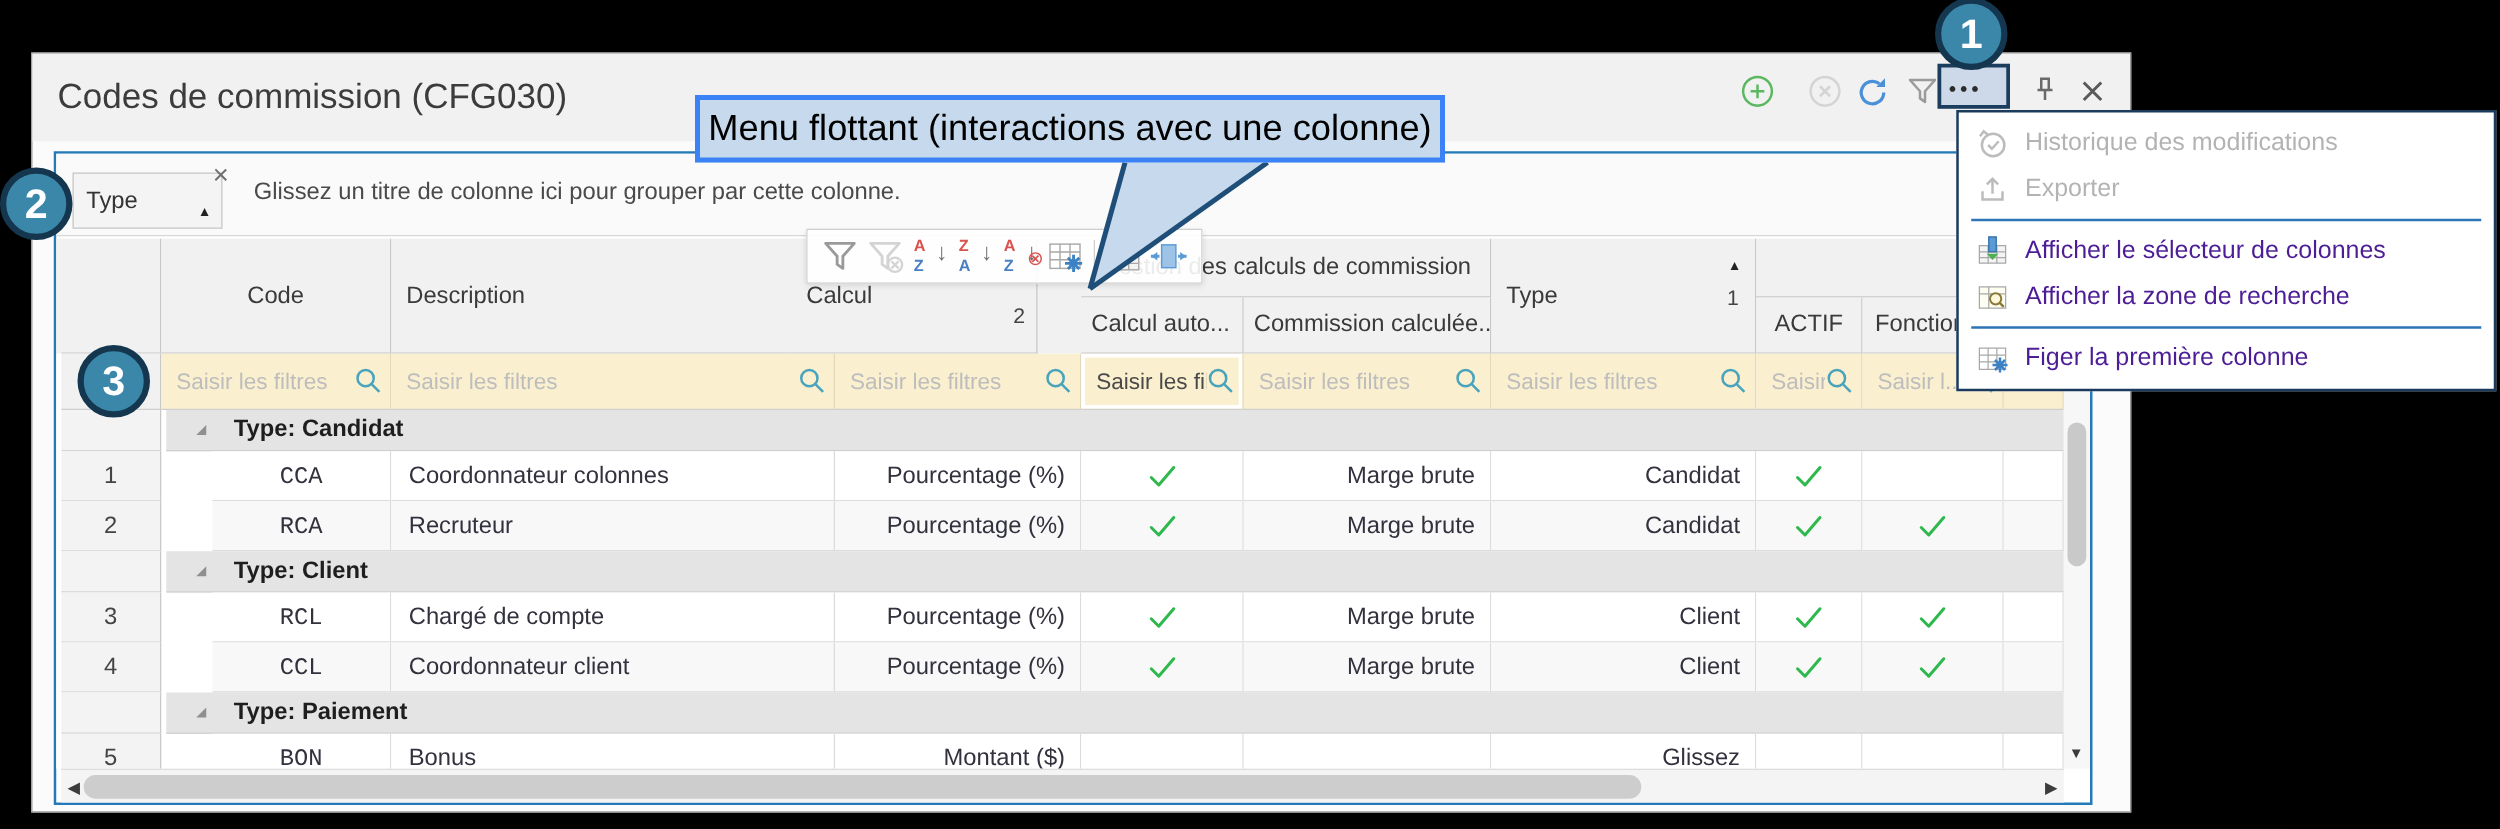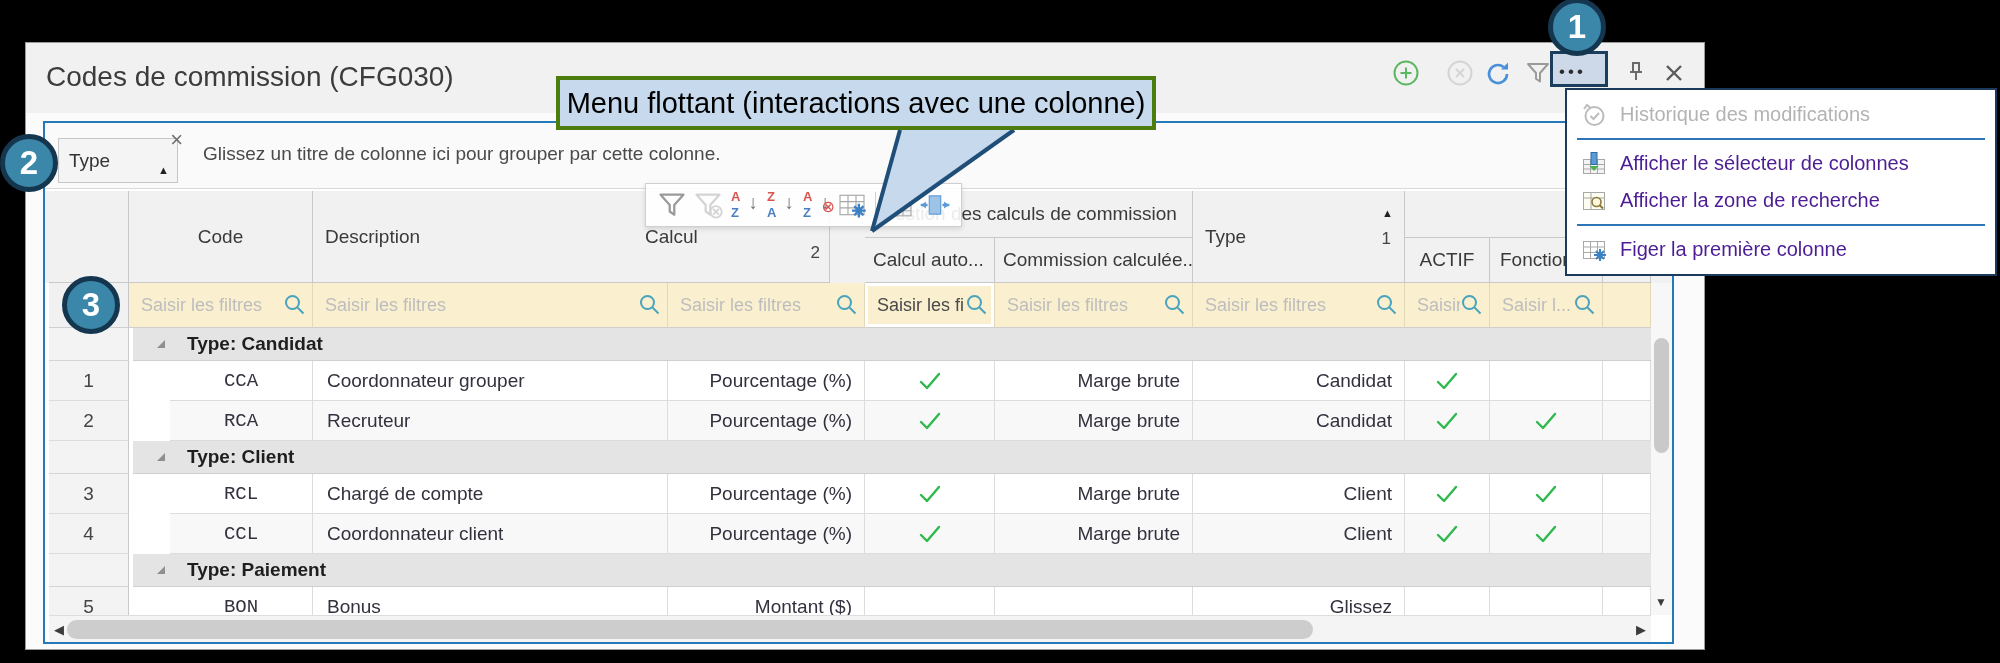--- a/index.html
+++ b/index.html
@@ -63,21 +63,21 @@
   .ftoolbar{position:absolute;left:645px;top:183px;height:44px;background:rgba(255,255,255,0.9);border:1px solid #cfcfcf;box-shadow:0 2px 5px rgba(0,0,0,0.12);display:flex;align-items:center;padding:0 8px;z-index:5;}
   .fticon{width:32px;height:32px;margin:0 2px;position:relative;display:flex;align-items:center;justify-content:center;}
   .ftsep{width:1px;height:26px;background:#d0d0d0;margin:0 5px;}
   .azwrap{position:relative;width:32px;height:30px;}
   .azA{position:absolute;left:3px;top:-1px;font-size:13px;font-weight:bold;}
   .azZ{position:absolute;left:3px;bottom:0px;font-size:13px;font-weight:bold;}
   .azArr{position:absolute;right:2px;top:2px;font-size:19px;color:#707070;}
   .azX{position:absolute;right:-3px;top:7px;font-size:16px;color:#d9534f;}
   .red{color:#d9534f;} .blu{color:#4a7fc1;}
 
-  .callout{position:absolute;left:556px;top:76px;width:600px;height:54px;background:#c6d9ed;border:4px solid #4d7c0f;display:flex;align-items:center;justify-content:center;z-index:7;}
+  .callout{position:absolute;left:556px;top:76px;width:600px;height:54px;background:#c6d9ed;border:4px solid #3b82f6;display:flex;align-items:center;justify-content:center;z-index:7;}
   .callout span{font-size:29px;color:#000;white-space:nowrap;}
   .callout-tail{position:absolute;left:856px;top:127px;z-index:6;}
 
   .menu{position:absolute;left:1565px;top:88px;width:432px;background:#fff;border:2px solid #1b3a5c;padding:6px 0;z-index:8;}
   .mitem{height:37px;display:flex;align-items:center;cursor:pointer;}
   .micon{width:28px;height:28px;margin-left:13px;flex:none;}
   .mlabel{margin-left:12px;font-size:20px;color:#4c1d95;white-space:nowrap;}
   .mitem.disabled .mlabel{color:#b3b3b3;}
   .msep{border-top:2px solid #2e75b6;margin:5px 10px;}
 
@@ -228,21 +228,21 @@
           <div class="grow">
             <div class="gnum"></div>
             <div class="gbar">
               <span class="gtri"></span>
               <span class="glabel">Type: Candidat</span>
             </div>
           </div>
           <div class="drow">
             <div class="cell num" style="left: 4px; width: 80px;">1</div>
             <div class="cell c" style="left: 125px; width: 143px;">CCA</div>
-            <div class="cell l" style="left: 268px; width: 355px;">Coordonnateur grouper</div>
+            <div class="cell l" style="left: 268px; width: 355px;">Coordonnateur colonnes</div>
             <div class="cell r" style="left: 623px; width: 197px;">Pourcentage (%)</div>
             <div class="cell  c" style="left: 820px; width: 130px;">
               <span style="width:28px;height:28px"><svg width="100%" height="100%" viewBox="0 0 28 28" fill="none">
                   <path d="M5 15l6 6L23 7" stroke="#2eb84d" stroke-width="2.4" stroke-linecap="round" stroke-linejoin="round"></path>
                 </svg></span>
             </div>
             <div class="cell r" style="left: 950px; width: 198px;">Marge brute</div>
             <div class="cell r" style="left: 1148px; width: 212px;">Candidat</div>
             <div class="cell  c" style="left: 1360px; width: 85px;">
               <span style="width:28px;height:28px"><svg width="100%" height="100%" viewBox="0 0 28 28" fill="none">
@@ -436,20 +436,27 @@
 
   <div class="menu" id="ctxMenu">
       <div class="mitem disabled">
         <span class="micon"><svg width="100%" height="100%" viewBox="0 0 28 28" fill="none">
             <circle cx="14.5" cy="15" r="9" stroke="#bcbcbc" stroke-width="2"></circle>
             <path d="M10.5 15l3 3 5.5-6" stroke="#bcbcbc" stroke-width="2"></path>
             <path d="M4 8l3-4 3.5 3" stroke="#bcbcbc" stroke-width="2"></path>
           </svg></span>
         <span class="mlabel">Historique des modifications</span>
       </div>
+      <div class="mitem disabled">
+        <span class="micon"><svg width="100%" height="100%" viewBox="0 0 28 28" fill="none">
+            <path d="M9.5 9.5L14 5l4.5 4.5M14 5v12" stroke="#bcbcbc" stroke-width="2"></path>
+            <path d="M6 15v6.5h16V15" stroke="#bcbcbc" stroke-width="2"></path>
+          </svg></span>
+        <span class="mlabel">Exporter</span>
+      </div>
       <div class="msep"></div>
       <div class="mitem">
         <span class="micon"><svg width="100%" height="100%" viewBox="0 0 28 28" fill="none">
             <rect x="3.5" y="9.5" width="21" height="14" fill="#f4f4f4" stroke="#a8a8a8"></rect>
             <path d="M3.5 14.5h21M3.5 19h21M10.5 9.5v14M17.5 9.5v14" stroke="#a8a8a8"></path>
             <rect x="11" y="2.5" width="6" height="12" fill="#5b9bd5" stroke="#2e6da4"></rect>
             <path d="M14 21l-4.5-5h9z" fill="#4caf50"></path>
           </svg></span>
         <span class="mlabel">Afficher le sélecteur de colonnes</span>
       </div>

